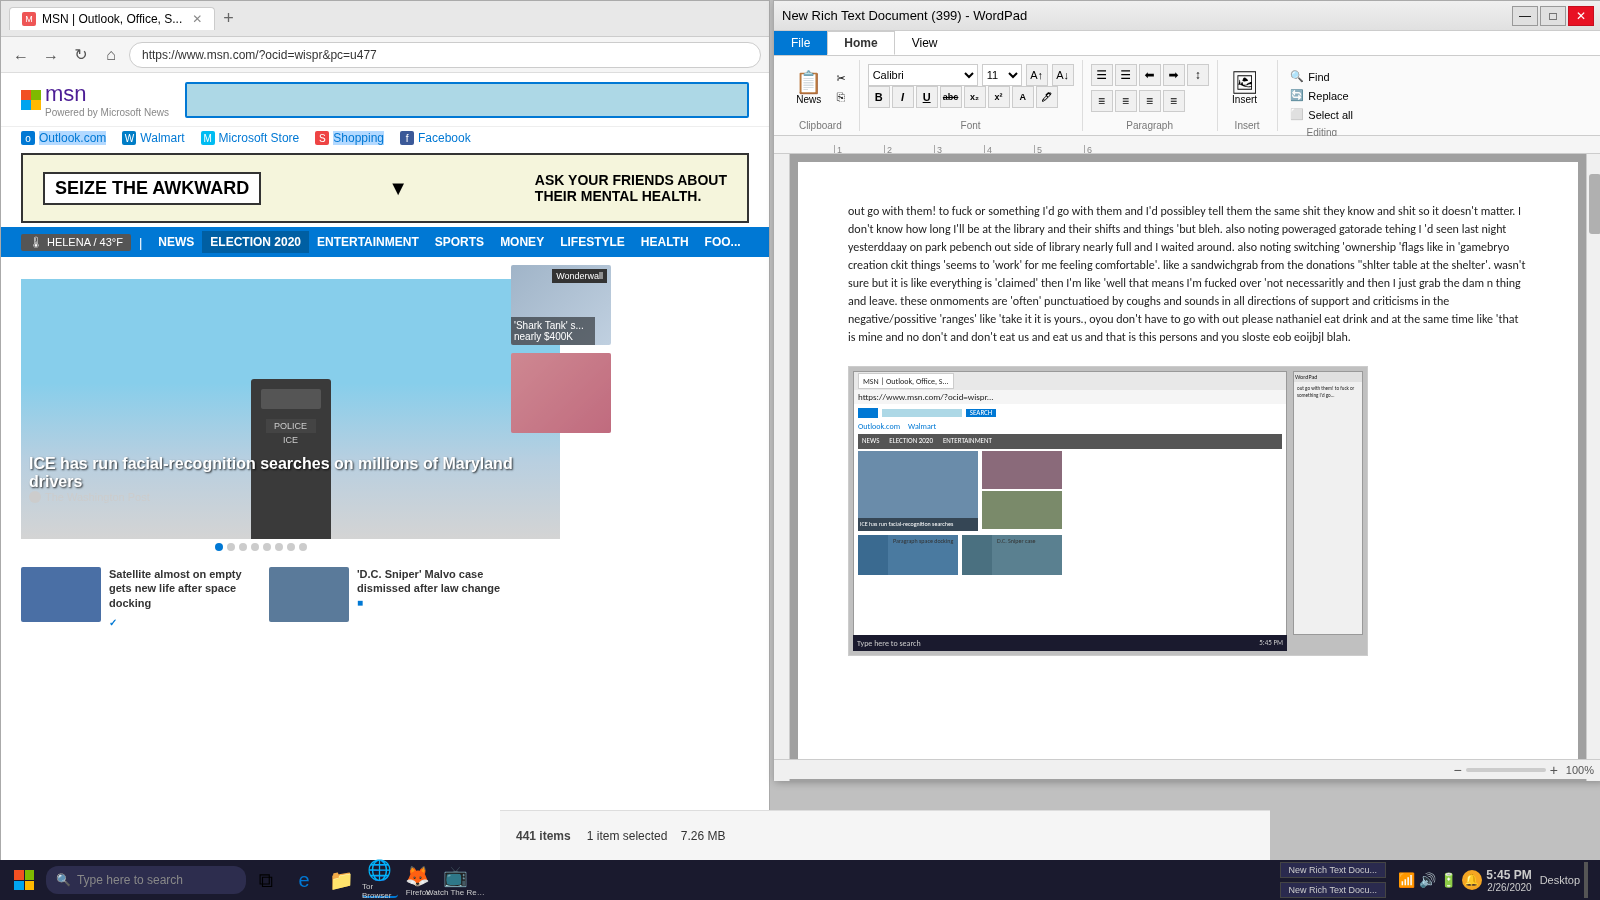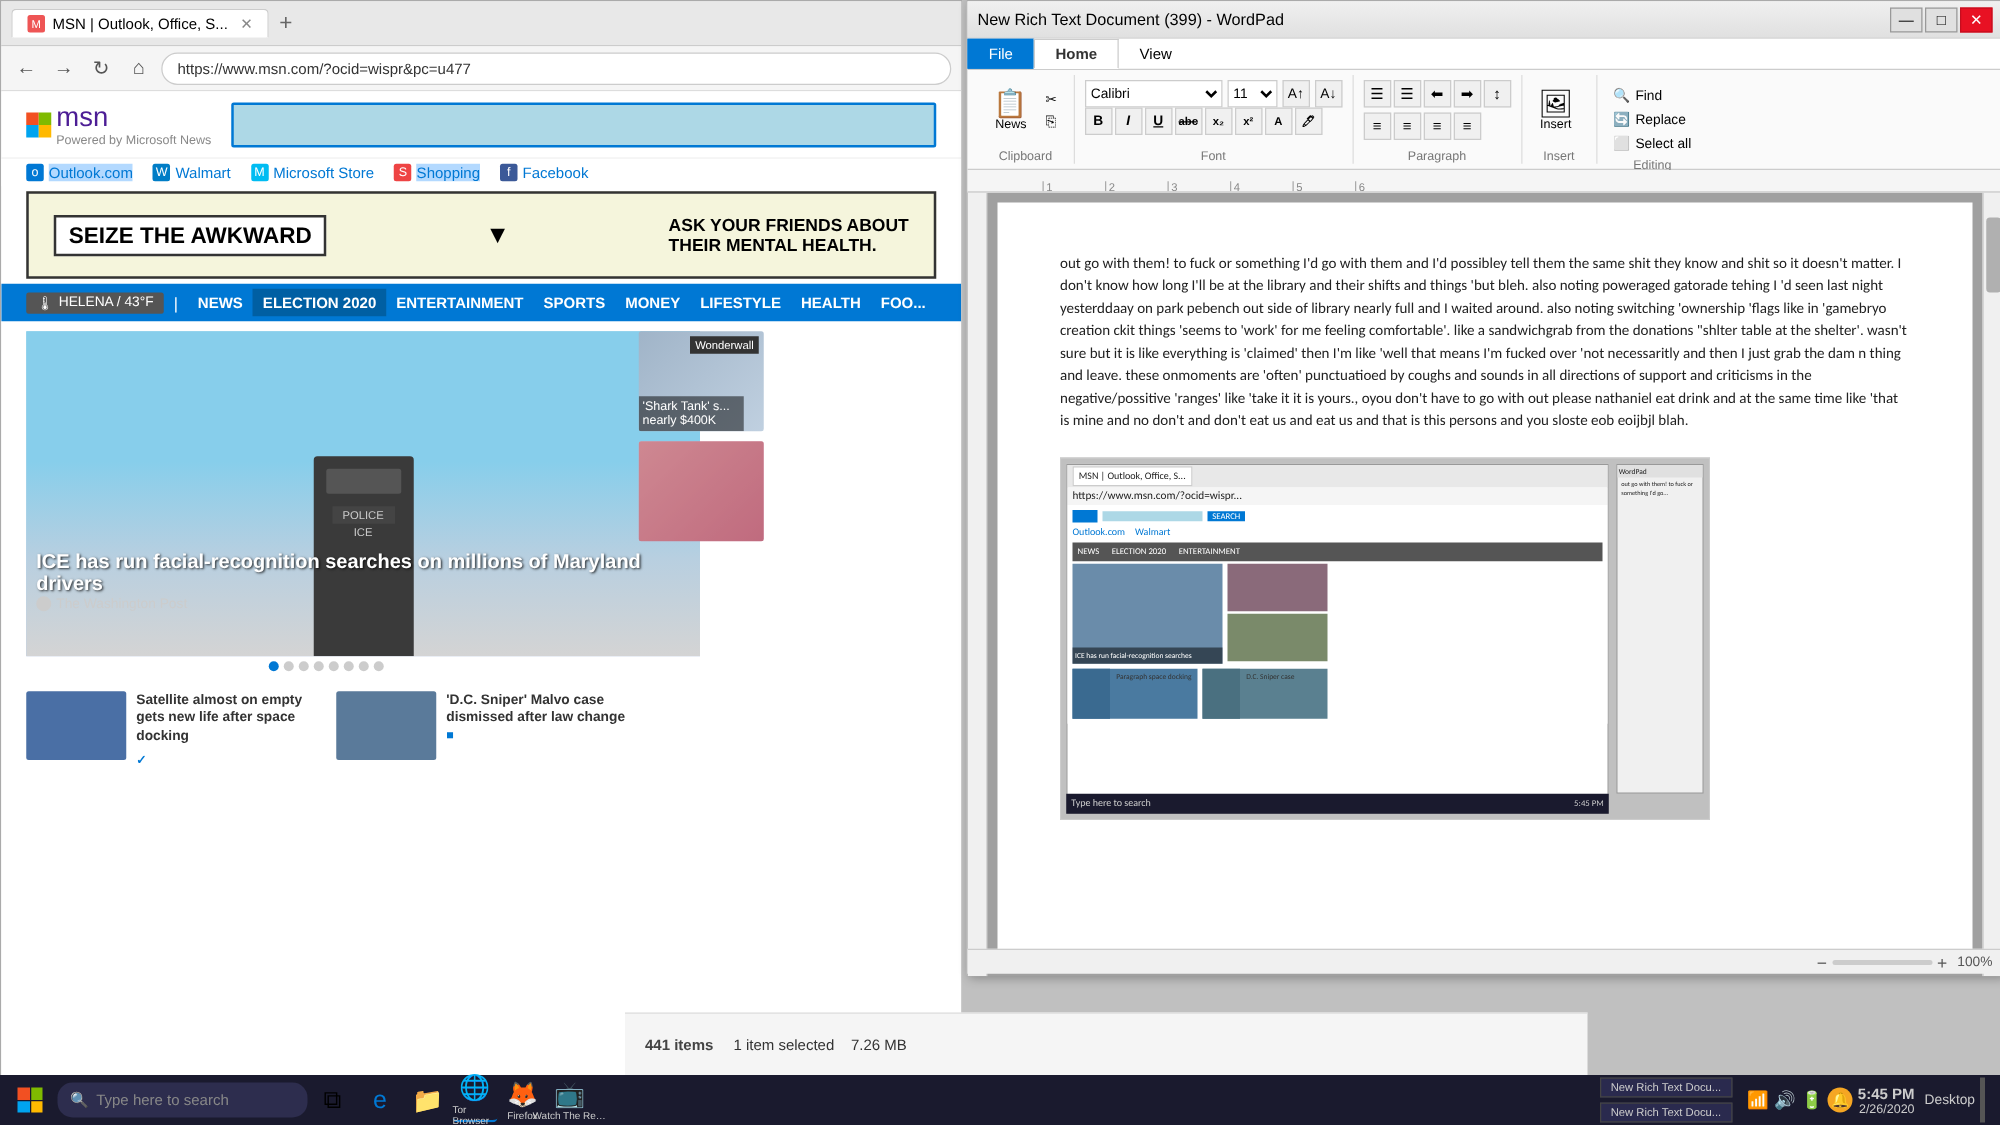--- a/index.html
+++ b/index.html
@@ -180,20 +180,21 @@
     }
     .article-img {
       width: 539px;
       height: 260px;
       background: linear-gradient(to bottom, #87ceeb, #b0c4de);
       display: flex;
       align-items: flex-end;
       justify-content: center;
       position: relative;
       overflow: hidden;
+      margin-top: 14px;
     }
     .article-title {
       position: absolute;
       bottom: 28px;
       left: 0;
       right: 0;
       padding: 8px;
       color: #fff;
     }
     .article-title h2 { font-size: 16px; font-weight: bold; text-shadow: 1px 1px 2px rgba(0,0,0,0.8); }

